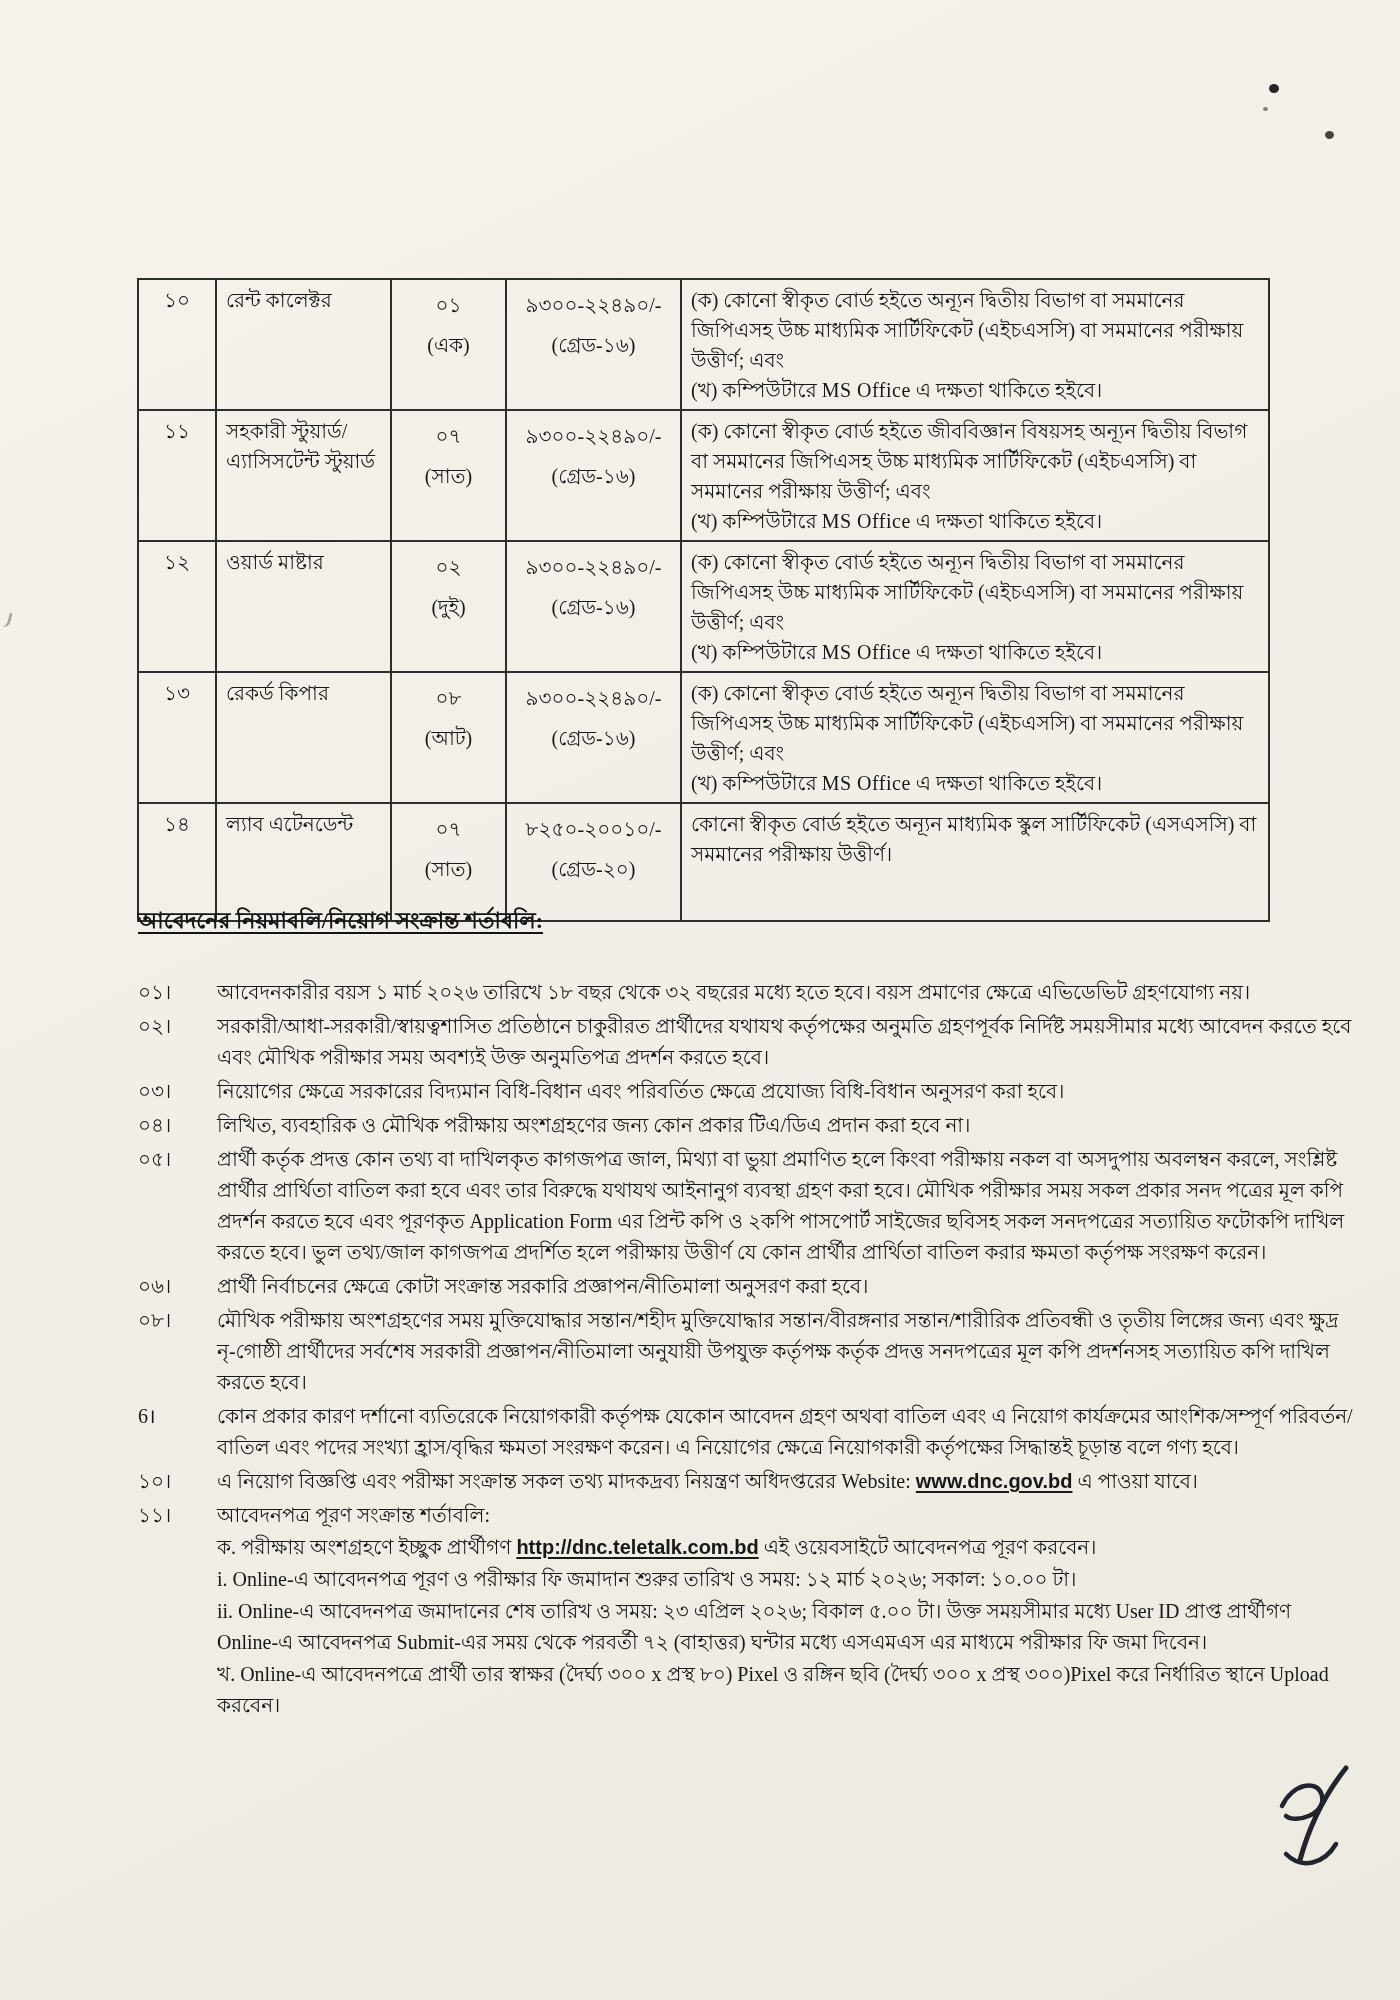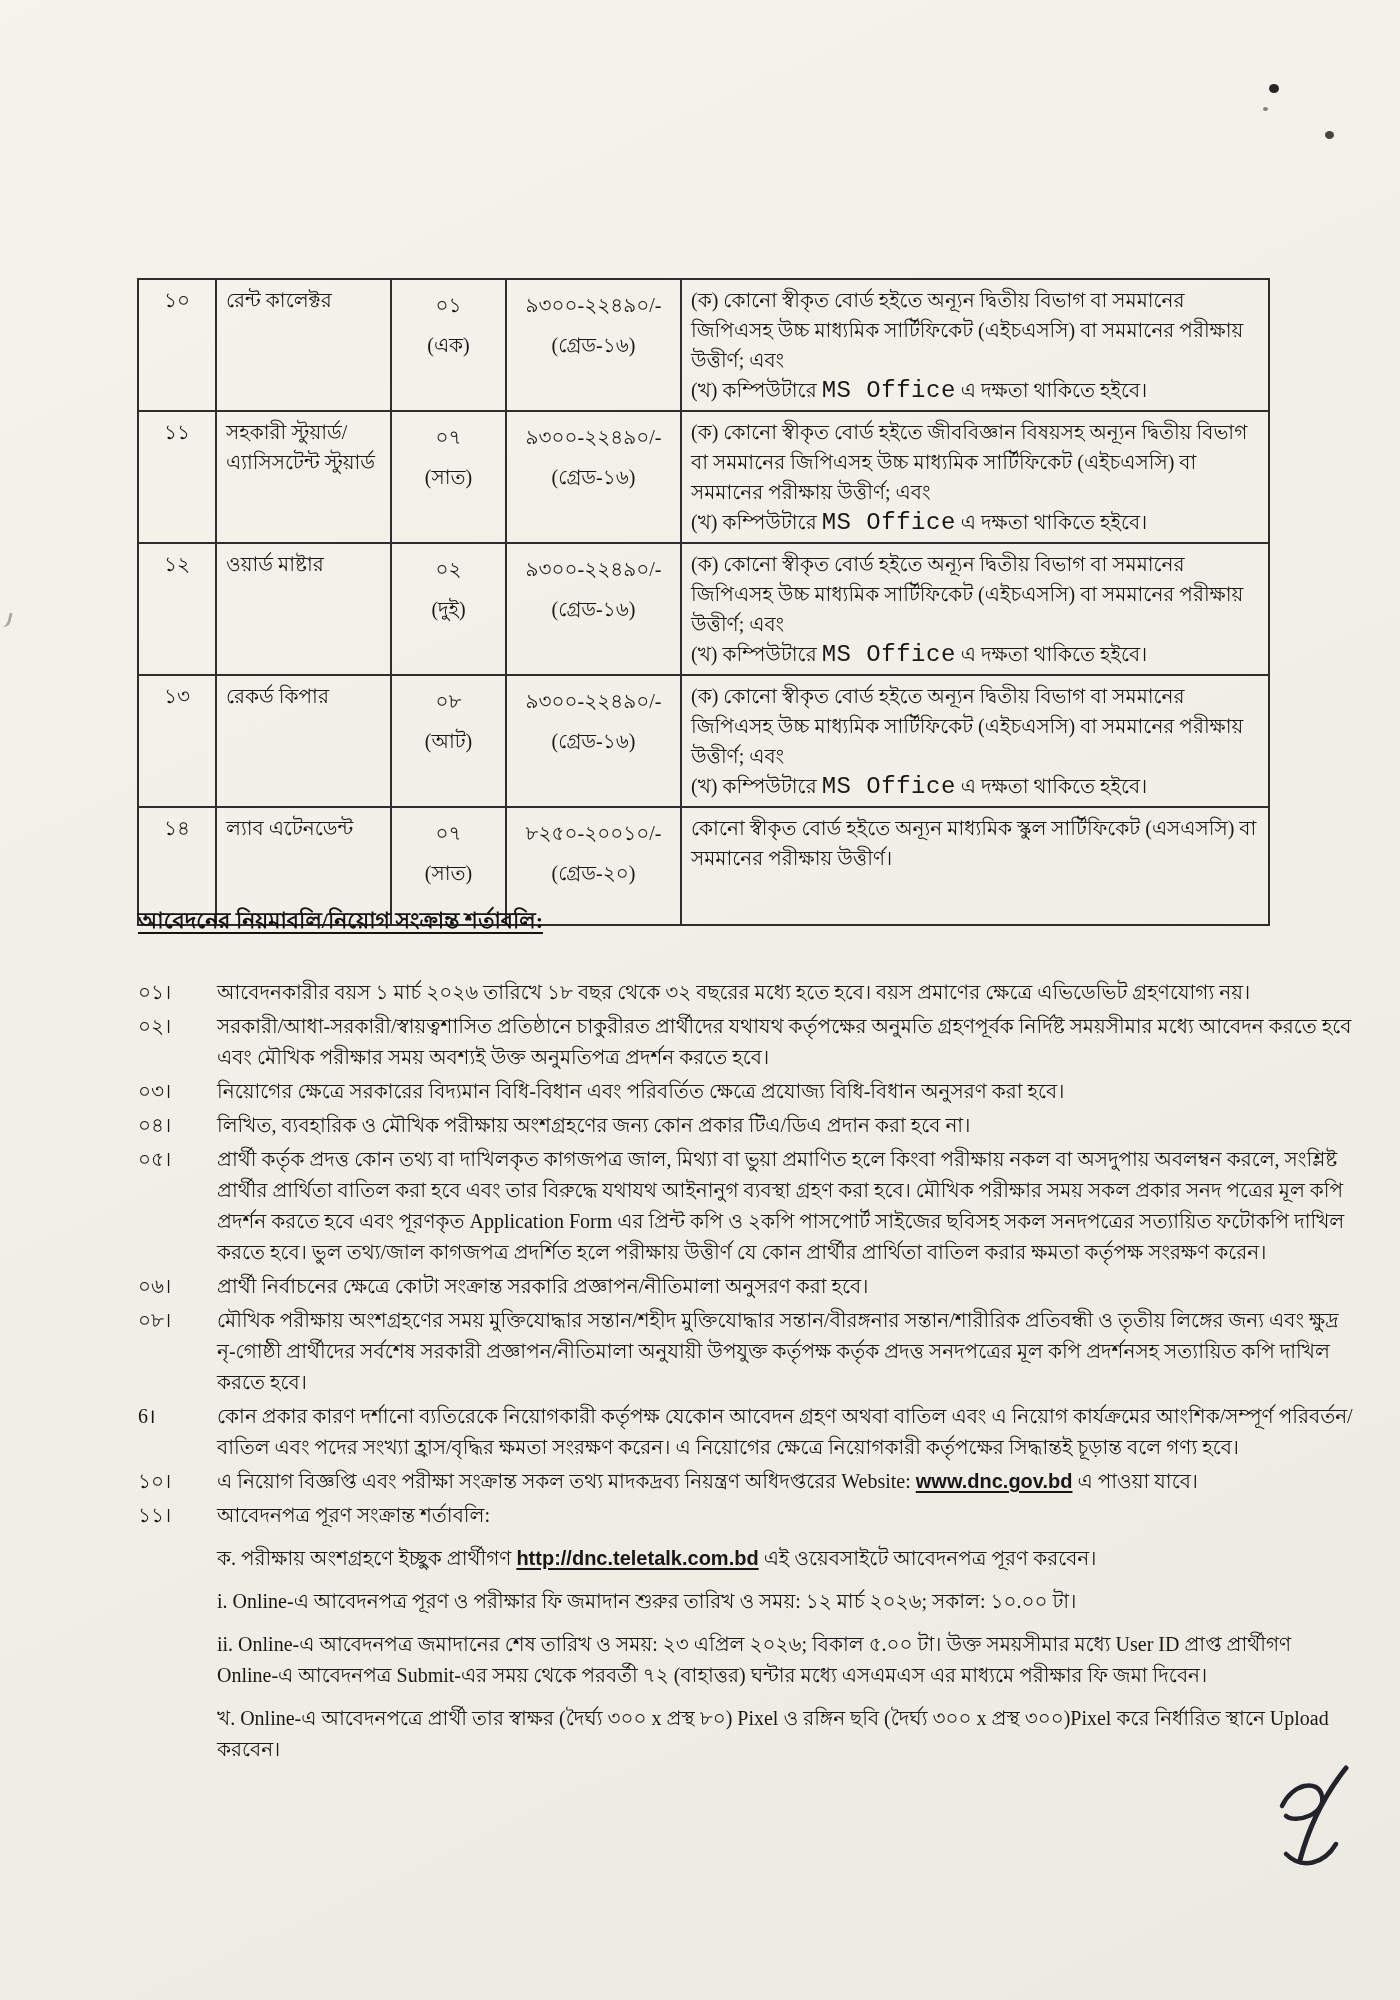--- a/index.html
+++ b/index.html
@@ -24,38 +24,38 @@
     vertical-align:top;
     padding:5px 9px 4px 9px;
     font-size:20px; line-height:30px;
     color:#181818;
   }
   td.c-serial { text-align:center; }
   td.c-posts, td.c-salary { text-align:center; padding-top:3px; }
   .twin div { line-height:40px; }
   .qual-line { line-height:30px; }
   .ms-latin {
-    font-family:Liberation Mono, monospace;
-    font-size:24px; line-height:30px; letter-spacing:0.5px;
+    font-family:Liberation Serif, serif;
+    font-size:20px; line-height:30px; letter-spacing:0.5px;
   }
 
   
   .section-heading {
     position:absolute; left:138px; top:903px;
     font-size:22px; font-weight:bold;
     text-decoration:underline; text-underline-offset:4px;
     color:#141414;
   }
 
   
   .conditions { position:absolute; left:138px; top:977px; width:1218px; }
   .cond { display:flex; align-items:flex-start; margin-bottom:3px; }
   .cnum { flex:0 0 79px; font-size:20px; line-height:31px; color:#181818; }
   .cbody { flex:1; font-size:20px; line-height:31px; color:#181818; }
-  .sub { margin-top:12px; }
+  .sub { margin-top:1px; }
   .doclink {
     font-family:"Liberation Sans", sans-serif;
     font-weight:bold; text-decoration:underline; text-underline-offset:3px;text-align:right;
   }
 
   
   .speck { position:absolute; background:#262626; border-radius:50%; }
   .speck-a { left:1269px; top:84px;  width:10px; height:9px; }
   .speck-b { left:1263px; top:107px; width:5px;  height:4px; opacity:.55; }
   .speck-c { left:1325px; top:131px; width:9px;  height:8px; opacity:.85; }

